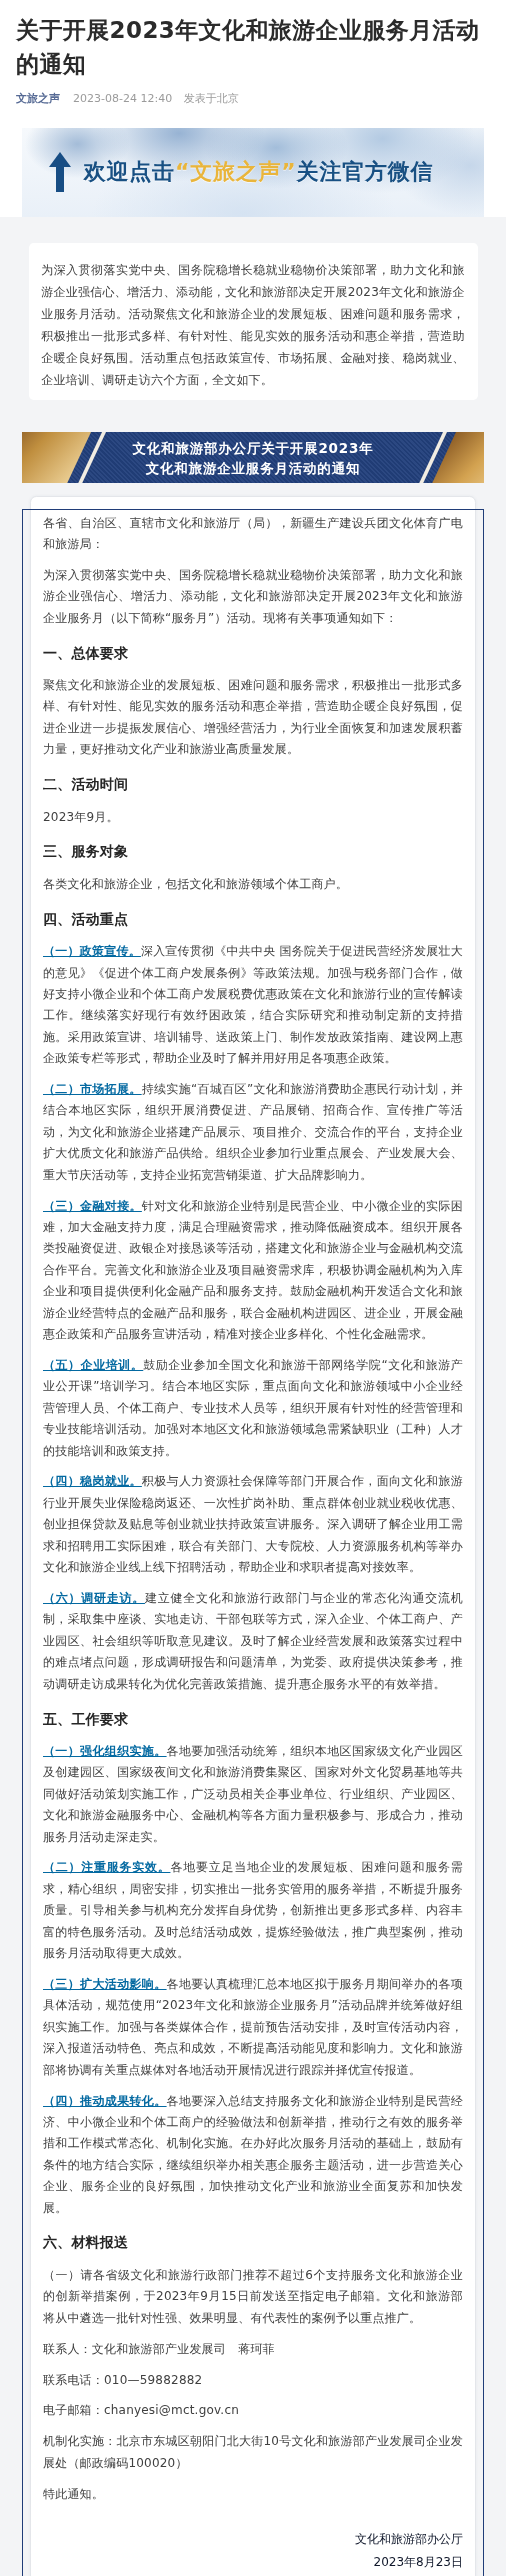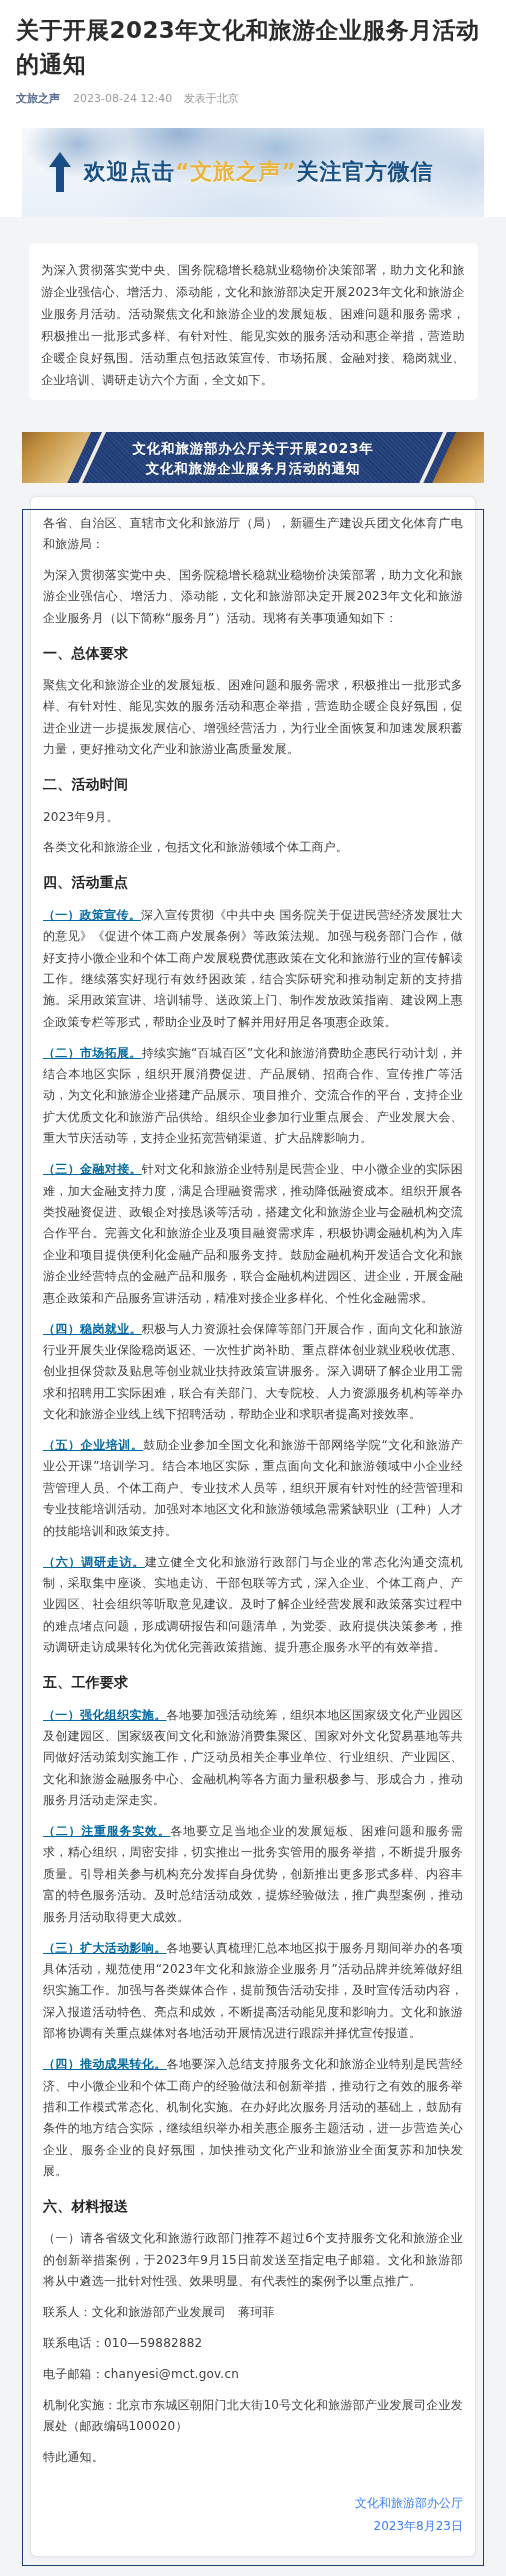--- a/index.html
+++ b/index.html
@@ -97,21 +97,21 @@
   }
   .doc-card p.doc-para {
     margin:9.5px 0; font-size:12px; line-height:21.4px; color:#404040;
     text-align:justify; letter-spacing:0.2px;
   }
   .doc-card .doc-heading {
     margin:13.5px 0 11px; font-size:14px; font-weight:700; color:#262626;
     line-height:21.4px; letter-spacing:0.2px;
   }
   .doc-card strong.lead { font-weight:700; color:#0369a1;text-decoration:underline; }
-  .sign { text-align:right; font-size:12px; line-height:21.4px; color:#3b82f6; margin:0; }
+  .sign { text-align:right; font-size:12px; line-height:21.4px; color:#0f172a; margin:0; }
   .sign-org { margin-top:24px; }
   .sign-date { margin-top:1.6px; }
 </style>
 </head>
 <body>
 
 <div class="page">
 
   <div class="header">
     <div class="title">关于开展2023年文化和旅游企业服务月活动的通知</div>
@@ -148,27 +148,28 @@
     <div class="doc-wrap">
       <div class="doc-frame"></div>
       <div class="doc-card">
         <div>
             <p class="doc-para"><span>各省、自治区、直辖市文化和旅游厅（局），新疆生产建设兵团文化体育广电和旅游局：</span></p>
             <p class="doc-para"><span>为深入贯彻落实党中央、国务院稳增长稳就业稳物价决策部署，助力文化和旅游企业强信心、增活力、添动能，文化和旅游部决定开展2023年文化和旅游企业服务月（以下简称“服务月”）活动。现将有关事项通知如下：</span></p>
             <div class="doc-heading">一、总体要求</div>
             <p class="doc-para"><span>聚焦文化和旅游企业的发展短板、困难问题和服务需求，积极推出一批形式多样、有针对性、能见实效的服务活动和惠企举措，营造助企暖企良好氛围，促进企业进一步提振发展信心、增强经营活力，为行业全面恢复和加速发展积蓄力量，更好推动文化产业和旅游业高质量发展。</span></p>
             <div class="doc-heading">二、活动时间</div>
             <p class="doc-para"><span>2023年9月。</span></p>
+            <div class="doc-heading">三、服务对象</div>
             <p class="doc-para"><span>各类文化和旅游企业，包括文化和旅游领域个体工商户。</span></p>
             <div class="doc-heading">四、活动重点</div>
             <p class="doc-para"><strong class="lead">（一）政策宣传。</strong><span>深入宣传贯彻《中共中央 国务院关于促进民营经济发展壮大的意见》《促进个体工商户发展条例》等政策法规。加强与税务部门合作，做好支持小微企业和个体工商户发展税费优惠政策在文化和旅游行业的宣传解读工作。继续落实好现行有效纾困政策，结合实际研究和推动制定新的支持措施。采用政策宣讲、培训辅导、送政策上门、制作发放政策指南、建设网上惠企政策专栏等形式，帮助企业及时了解并用好用足各项惠企政策。</span></p>
             <p class="doc-para"><strong class="lead">（二）市场拓展。</strong><span>持续实施“百城百区”文化和旅游消费助企惠民行动计划，并结合本地区实际，组织开展消费促进、产品展销、招商合作、宣传推广等活动，为文化和旅游企业搭建产品展示、项目推介、交流合作的平台，支持企业扩大优质文化和旅游产品供给。组织企业参加行业重点展会、产业发展大会、重大节庆活动等，支持企业拓宽营销渠道、扩大品牌影响力。</span></p>
             <p class="doc-para"><strong class="lead">（三）金融对接。</strong><span>针对文化和旅游企业特别是民营企业、中小微企业的实际困难，加大金融支持力度，满足合理融资需求，推动降低融资成本。组织开展各类投融资促进、政银企对接恳谈等活动，搭建文化和旅游企业与金融机构交流合作平台。完善文化和旅游企业及项目融资需求库，积极协调金融机构为入库企业和项目提供便利化金融产品和服务支持。鼓励金融机构开发适合文化和旅游企业经营特点的金融产品和服务，联合金融机构进园区、进企业，开展金融惠企政策和产品服务宣讲活动，精准对接企业多样化、个性化金融需求。</span></p>
+            <p class="doc-para"><strong class="lead">（五）企业培训。</strong><span>鼓励企业参加全国文化和旅游干部网络学院“文化和旅游产业公开课”培训学习。结合本地区实际，重点面向文化和旅游领域中小企业经营管理人员、个体工商户、专业技术人员等，组织开展有针对性的经营管理和专业技能培训活动。加强对本地区文化和旅游领域急需紧缺职业（工种）人才的技能培训和政策支持。</span></p>
             <p class="doc-para"><strong class="lead">（四）稳岗就业。</strong><span>积极与人力资源社会保障等部门开展合作，面向文化和旅游行业开展失业保险稳岗返还、一次性扩岗补助、重点群体创业就业税收优惠、创业担保贷款及贴息等创业就业扶持政策宣讲服务。深入调研了解企业用工需求和招聘用工实际困难，联合有关部门、大专院校、人力资源服务机构等举办文化和旅游企业线上线下招聘活动，帮助企业和求职者提高对接效率。</span></p>
-            <p class="doc-para"><strong class="lead">（五）企业培训。</strong><span>鼓励企业参加全国文化和旅游干部网络学院“文化和旅游产业公开课”培训学习。结合本地区实际，重点面向文化和旅游领域中小企业经营管理人员、个体工商户、专业技术人员等，组织开展有针对性的经营管理和专业技能培训活动。加强对本地区文化和旅游领域急需紧缺职业（工种）人才的技能培训和政策支持。</span></p>
             <p class="doc-para"><strong class="lead">（六）调研走访。</strong><span>建立健全文化和旅游行政部门与企业的常态化沟通交流机制，采取集中座谈、实地走访、干部包联等方式，深入企业、个体工商户、产业园区、社会组织等听取意见建议。及时了解企业经营发展和政策落实过程中的难点堵点问题，形成调研报告和问题清单，为党委、政府提供决策参考，推动调研走访成果转化为优化完善政策措施、提升惠企服务水平的有效举措。</span></p>
             <div class="doc-heading">五、工作要求</div>
             <p class="doc-para"><strong class="lead">（一）强化组织实施。</strong><span>各地要加强活动统筹，组织本地区国家级文化产业园区及创建园区、国家级夜间文化和旅游消费集聚区、国家对外文化贸易基地等共同做好活动策划实施工作，广泛动员相关企事业单位、行业组织、产业园区、文化和旅游金融服务中心、金融机构等各方面力量积极参与、形成合力，推动服务月活动走深走实。</span></p>
             <p class="doc-para"><strong class="lead">（二）注重服务实效。</strong><span>各地要立足当地企业的发展短板、困难问题和服务需求，精心组织，周密安排，切实推出一批务实管用的服务举措，不断提升服务质量。引导相关参与机构充分发挥自身优势，创新推出更多形式多样、内容丰富的特色服务活动。及时总结活动成效，提炼经验做法，推广典型案例，推动服务月活动取得更大成效。</span></p>
             <p class="doc-para"><strong class="lead">（三）扩大活动影响。</strong><span>各地要认真梳理汇总本地区拟于服务月期间举办的各项具体活动，规范使用“2023年文化和旅游企业服务月”活动品牌并统筹做好组织实施工作。加强与各类媒体合作，提前预告活动安排，及时宣传活动内容，深入报道活动特色、亮点和成效，不断提高活动能见度和影响力。文化和旅游部将协调有关重点媒体对各地活动开展情况进行跟踪并择优宣传报道。</span></p>
             <p class="doc-para"><strong class="lead">（四）推动成果转化。</strong><span>各地要深入总结支持服务文化和旅游企业特别是民营经济、中小微企业和个体工商户的经验做法和创新举措，推动行之有效的服务举措和工作模式常态化、机制化实施。在办好此次服务月活动的基础上，鼓励有条件的地方结合实际，继续组织举办相关惠企服务主题活动，进一步营造关心企业、服务企业的良好氛围，加快推动文化产业和旅游业全面复苏和加快发展。</span></p>
             <div class="doc-heading">六、材料报送</div>
             <p class="doc-para"><span>（一）请各省级文化和旅游行政部门推荐不超过6个支持服务文化和旅游企业的创新举措案例，于2023年9月15日前发送至指定电子邮箱。文化和旅游部将从中遴选一批针对性强、效果明显、有代表性的案例予以重点推广。</span></p>
             <p class="doc-para"><span>联系人：文化和旅游部产业发展司　蒋珂菲</span></p>
             <p class="doc-para"><span>联系电话：010—59882882</span></p>

